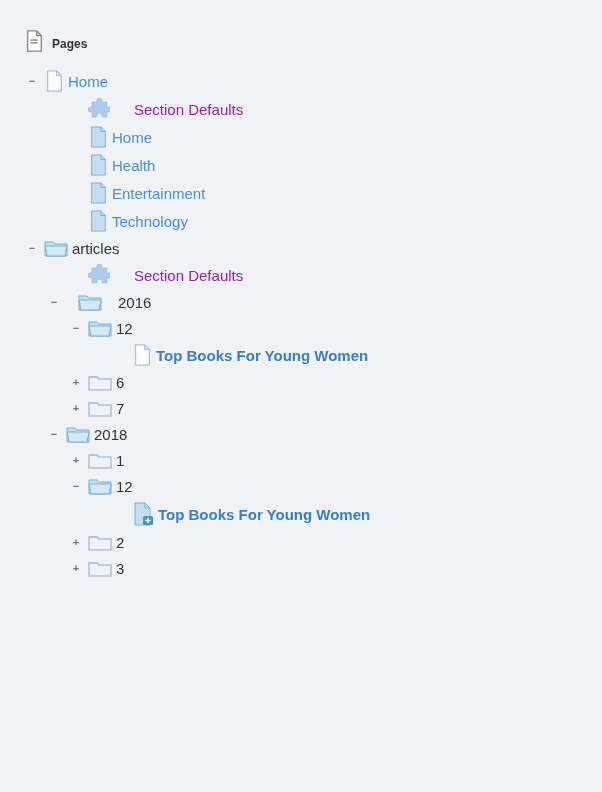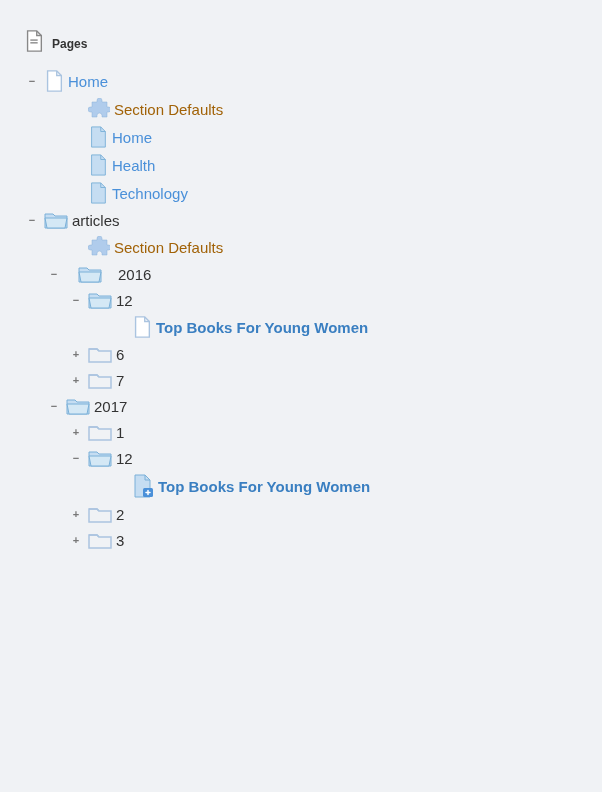--- a/index.html
+++ b/index.html
@@ -45,21 +45,21 @@
       align-items: center;
       justify-content: center;
       font-size: 11px;
       color: #777;
       flex-shrink: 0;
     }
     .toggle-minus::before { content: '−'; font-weight: bold; }
     .toggle-plus::before { content: '+'; font-weight: bold; }
 
     .label-blue { color: #4a90d9; }
-    .label-gray { color: #a16207; }
+    .label-gray { color: #a21caf; margin-left: 20px; }
     .label-dark { color: #333; }
     .label-bold-blue { color: #3a7fc1; font-weight: 600; text-align: center; }
 
     .node-label {
       font-size: 15px;
     }
   </style>
 </head>
 <body>
 
@@ -138,20 +138,27 @@
   </div>
 
   <div class="tree-row indent-3">
     <span class="toggle-btn" style="width:16px;"></span>
     <svg width="20" height="22">
         <use href="#sym-page-blue"></use>
       </svg>
     <span class="node-label label-blue">Health</span>
   </div>
 
+  <div class="tree-row indent-3">
+    <span class="toggle-btn" style="width:16px;"></span>
+    <svg width="20" height="22">
+        <use href="#sym-page-blue"></use>
+      </svg>
+    <span class="node-label label-blue">Entertainment</span>
+  </div>
 
   <div class="tree-row indent-3">
     <span class="toggle-btn" style="width:16px;"></span>
     <svg width="20" height="22">
         <use href="#sym-page-blue"></use>
       </svg>
     <span class="node-label label-blue">Technology</span>
   </div>
 
 
@@ -209,21 +216,21 @@
         <use href="#sym-folder-closed"></use>
       </svg>
     <span class="node-label label-dark">7</span>
   </div>
 
   <div class="tree-row" style="padding-left:30px;">
     <span class="toggle-btn toggle-minus"></span>
     <svg width="24" height="20">
         <use href="#sym-folder-open"></use>
       </svg>
-    <span class="node-label label-dark">2017</span>
+    <span class="node-label label-dark">2018</span>
   </div>
 
   <div class="tree-row" style="padding-left:52px;">
     <span class="toggle-btn toggle-plus"></span>
     <svg width="24" height="20">
         <use href="#sym-folder-closed"></use>
       </svg>
     <span class="node-label label-dark">1</span>
   </div>
 

